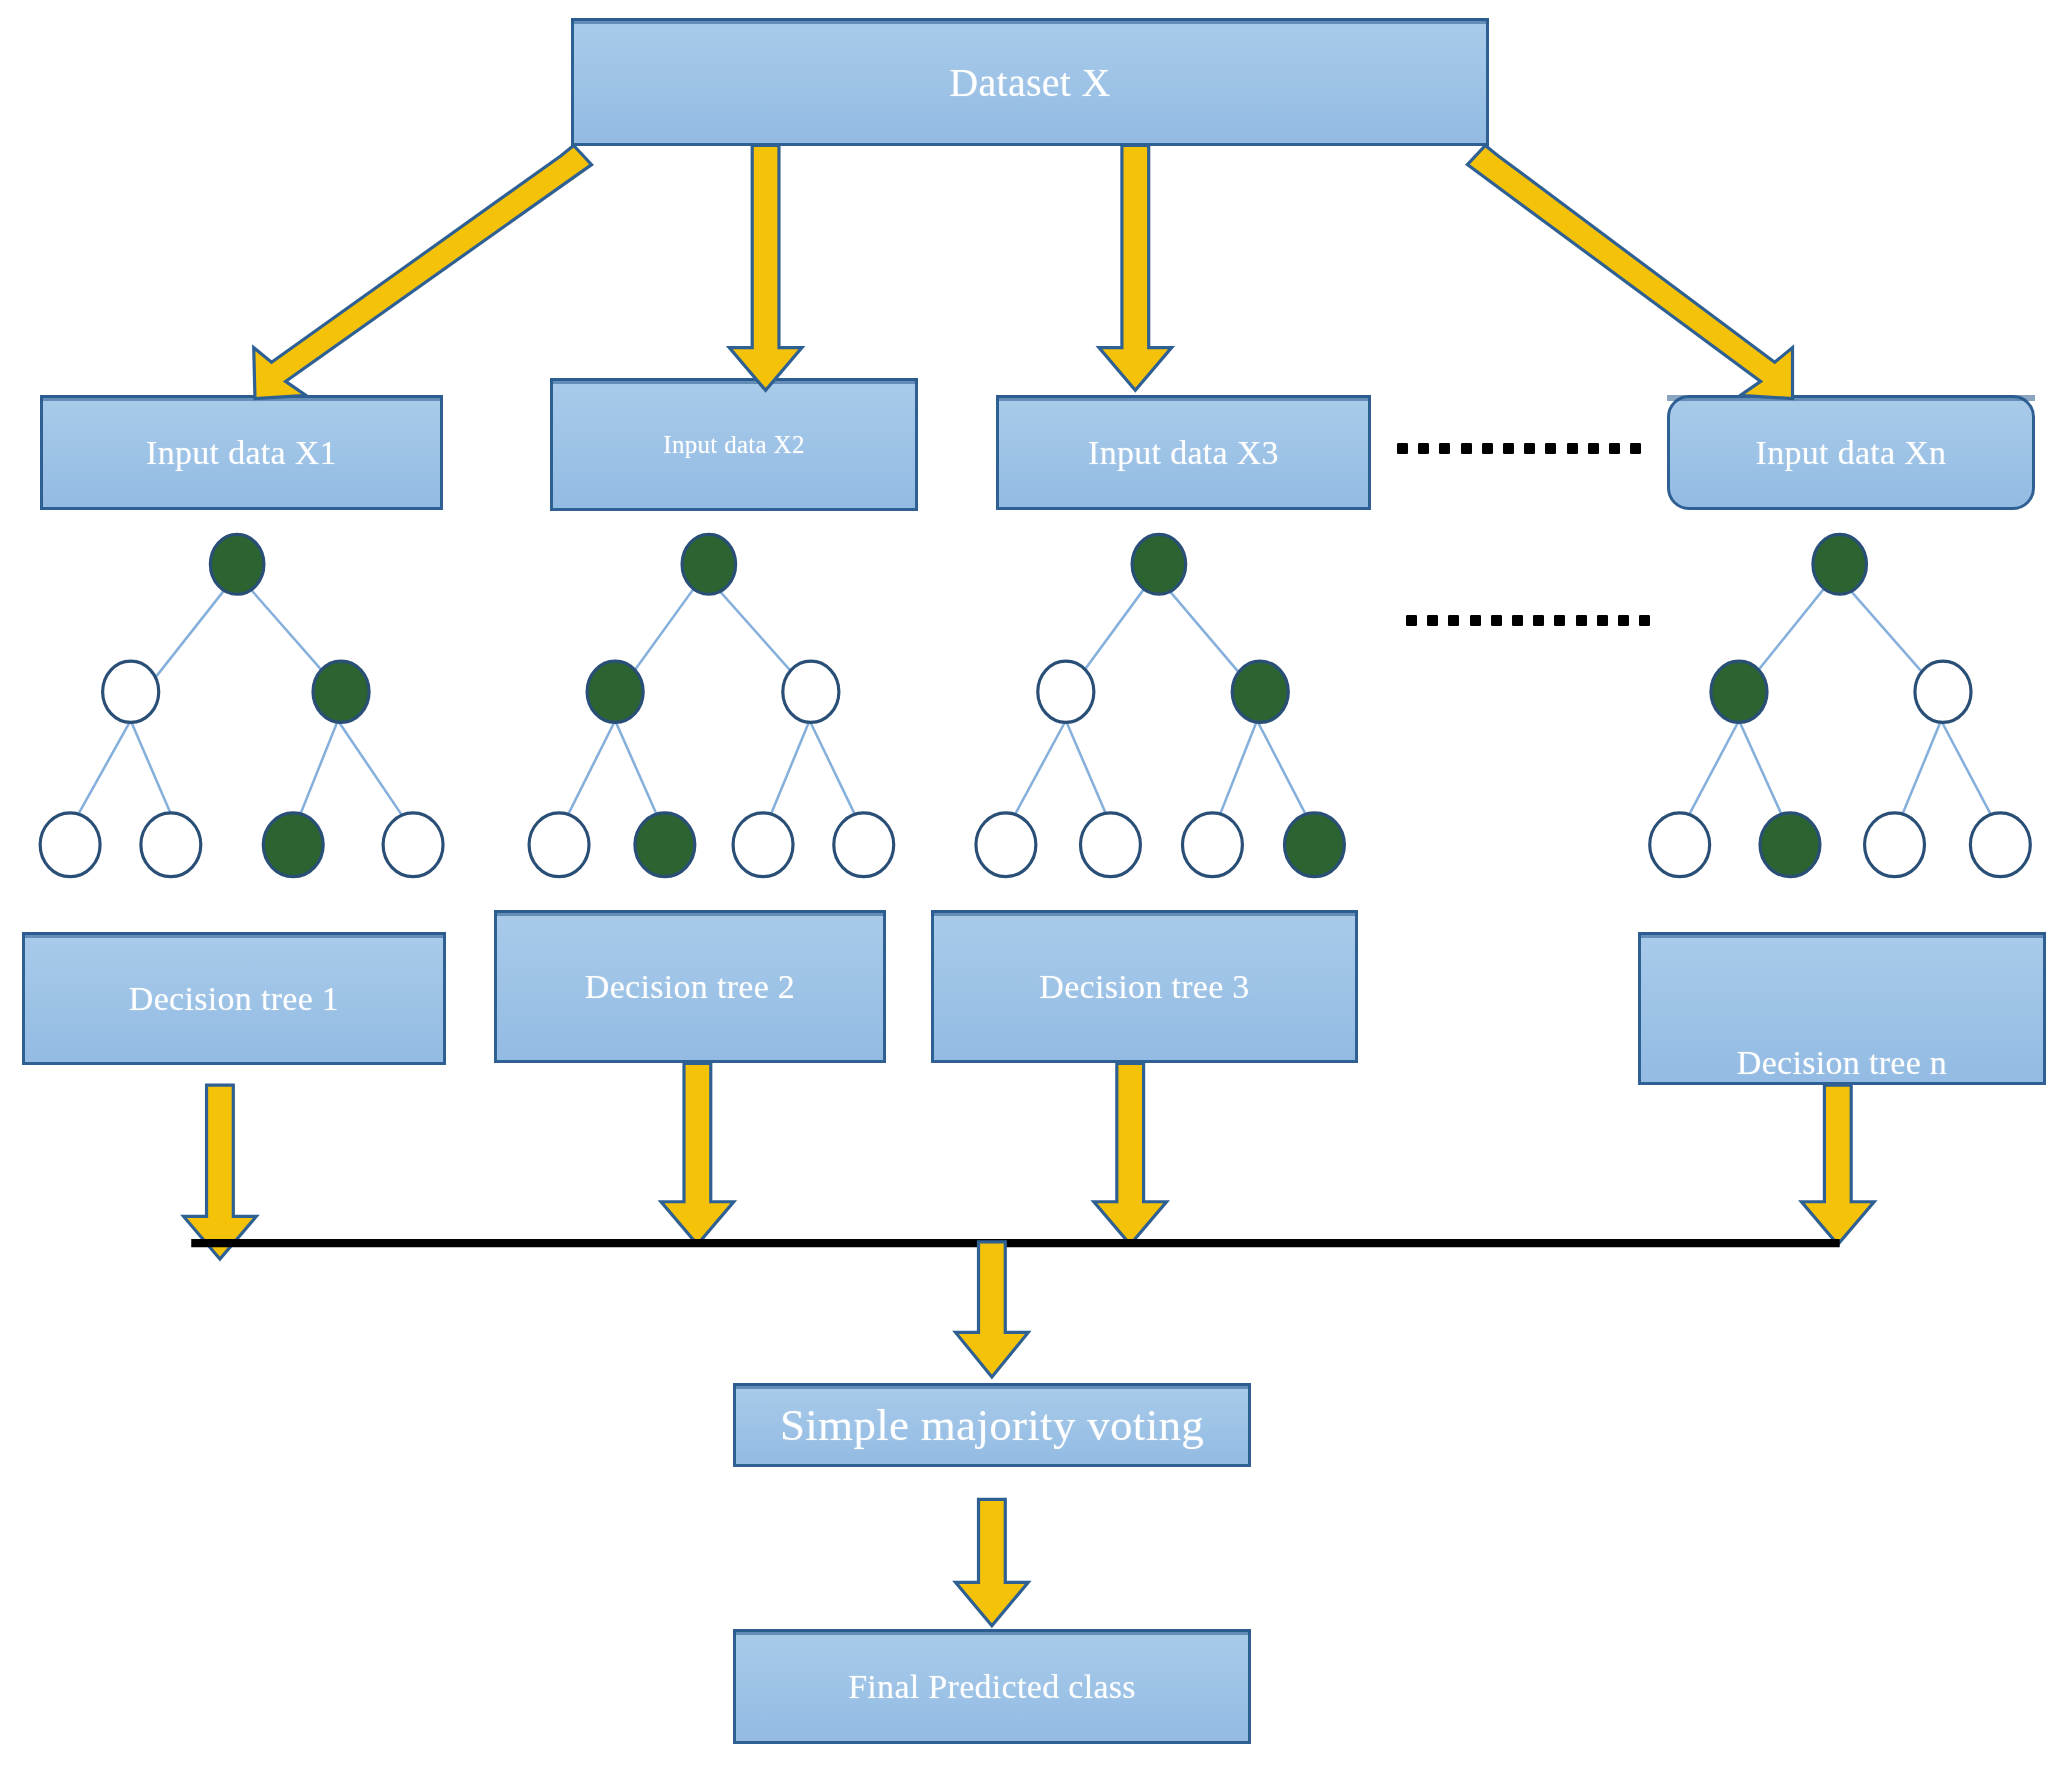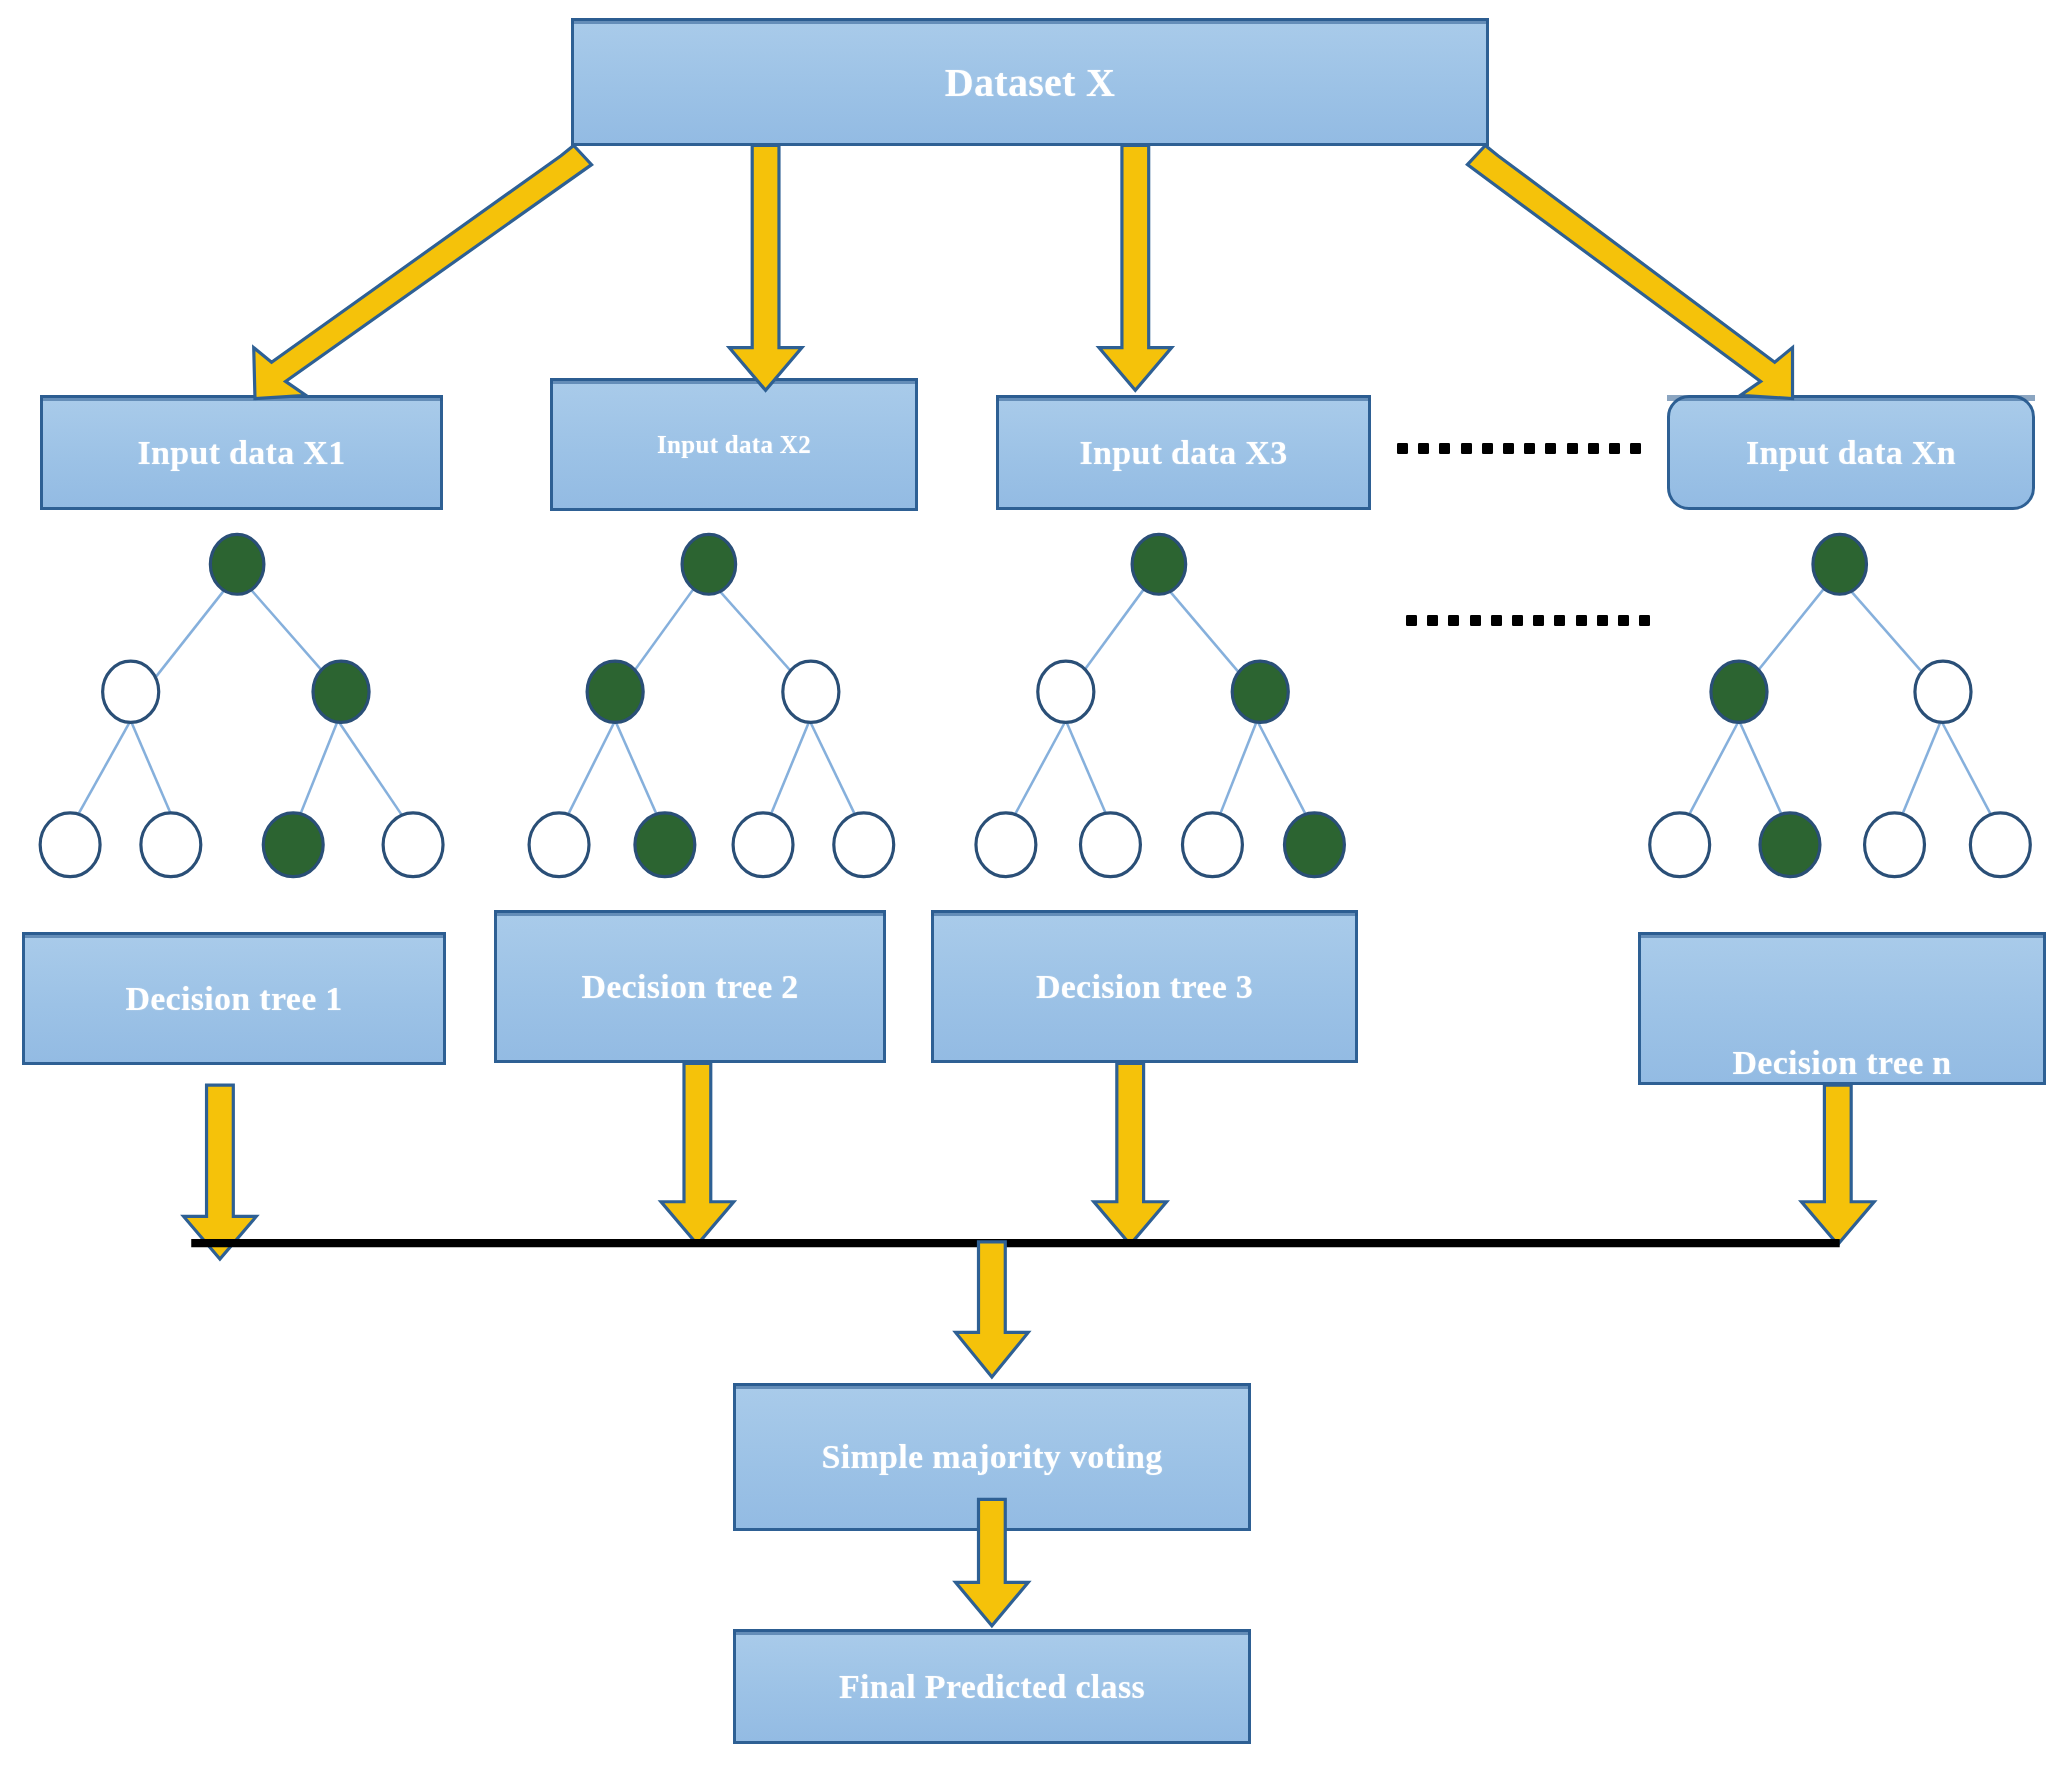--- a/index.html
+++ b/index.html
@@ -21,21 +21,21 @@
   
   .box {
     position: absolute;
     box-sizing: border-box;
     background: linear-gradient(180deg, #a9cbea 0%, #9cc2e6 55%, #93bbe3 100%);
     border: 3.2px solid #2e6094;
     display: flex;
     align-items: center;
     justify-content: center;
     color: #ffffff;
-    font-weight: bold;
+    font-weight: normal;
     text-align: center;
     letter-spacing: 0.3px;
     text-shadow: 0 0 1.9px rgba(255,255,255,0.35);
   }
   .box.shadow-top::before {
     content: "";
     position: absolute;
     left: -3.2px; right: -3.2px; top: -3.2px;
     height: 6.4px;
     background: #2b5b8e;
@@ -44,21 +44,21 @@
 
   #dataset-x      { left: 571px;  top: 18px;   width: 918px; height: 128px;  font-size: 40px; }
   #input-x1       { left: 40px;   top: 395px;  width: 403px;  height: 115px;  font-size: 34px; }
   #input-x2       { left: 550px;  top: 378px;  width: 368px;  height: 133px;  font-size: 25px; }
   #input-x3       { left: 996px; top: 395px;  width: 375px;  height: 115px;  font-size: 34px; }
   #input-xn       { left: 1667px; top: 395px;  width: 368px;  height: 115px;  font-size: 34px; border-radius: 22px; }
   #dtree-1        { left: 22px;   top: 932px; width: 424px;  height: 133px;  font-size: 34px; }
   #dtree-2        { left: 494px;  top: 910px; width: 392px;  height: 153px;  font-size: 34px; }
   #dtree-3        { left: 931px; top: 910px; width: 427px;  height: 153px;  font-size: 34px; }
   #dtree-n        { left: 1638px; top: 932px; width: 408px;  height: 153px;  font-size: 34px; align-items: flex-end; }
-  #voting-box     { left: 733px; top: 1383px; width: 518px;  height: 148px;  font-size: 34px; }
+  #voting-box     { left: 733px; top: 1383px; width: 518px;  height: 84px;  font-size: 45px; }
   #final-box      { left: 733px; top: 1629px; width: 518px;  height: 115px;  font-size: 34px; text-align: right; }
 
   
   .dots {
     position: absolute;
     display: flex;
     gap: 10.2px;
     align-items: center;
   }
   .dots i {

